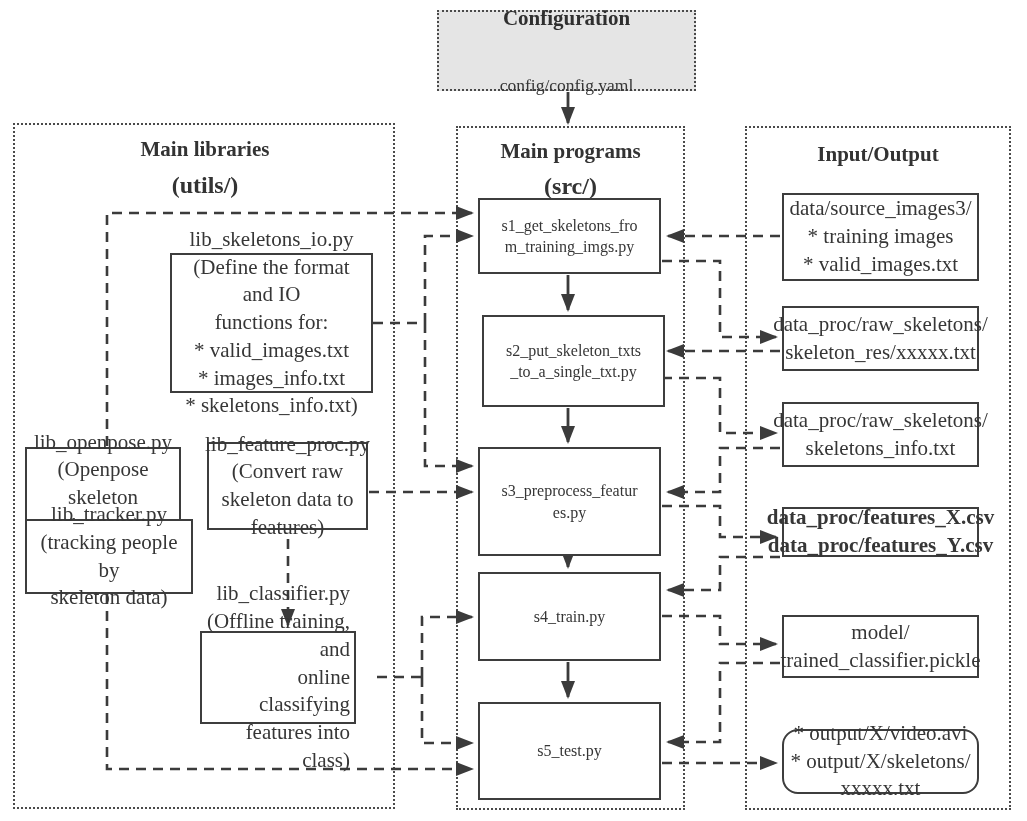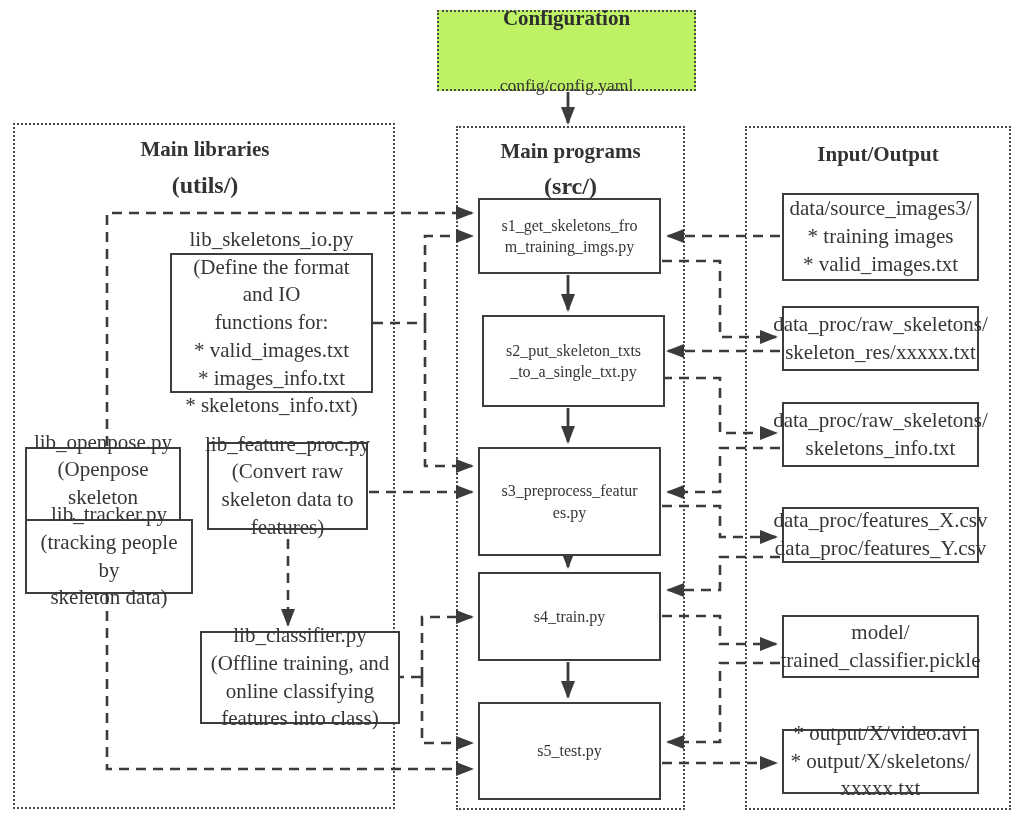--- a/index.html
+++ b/index.html
@@ -5,21 +5,21 @@
   html,body{margin:0;padding:0;background:#fff;}
   #canvas{position:relative;width:1027px;height:821px;background:#fff;overflow:hidden;
           font-family:"Liberation Serif","DejaVu Serif",serif;color:#363636;}
   .container{position:absolute;border:2px dotted #4a4a4a;background:transparent;z-index:1;box-sizing:border-box;}
   .section-title{position:absolute;z-index:3;text-align:center;font-weight:bold;font-size:21px;color:#333;white-space:pre-line;}
   .section-sub{position:absolute;z-index:3;text-align:center;font-weight:bold;font-size:24px;color:#333;}
   .box{position:absolute;z-index:3;box-sizing:border-box;border:2px solid #3d3d3d;background:#fff;
        display:flex;align-items:center;justify-content:center;text-align:center;
        font-size:21px;line-height:1.32;white-space:pre-line;padding:2px 4px;color:#363636;}
   .prog{font-size:16px;}
-  #config-box{position:absolute;z-index:3;box-sizing:border-box;border:2px dotted #4a4a4a;background:#bef264;
+  #config-box{position:absolute;z-index:3;box-sizing:border-box;border:2px dotted #4a4a4a;background:#e5e5e5;
        display:flex;flex-direction:column;align-items:center;justify-content:center;gap:7px;}
   #config-title{font-weight:bold;font-size:21px;color:#2f2f2f;}
   #config-sub{font-size:17.5px;color:#363636;margin-top:37px;}
   svg.wires{position:absolute;left:0;top:0;z-index:2;pointer-events:none;}
   svg .solid{stroke:#3b3b3b;stroke-width:2.8;fill:none;}
   svg .dash{stroke:#3b3b3b;stroke-width:2.6;fill:none;stroke-dasharray:10 7;}
 </style>
 </head>
 <body>
 
@@ -85,42 +85,42 @@
   <div class="box" style="left:25px;top:447px;width:156px;height:74px;">lib_openpose.py
 (Openpose skeleton
 detector)</div>
   <div class="box" style="left:25px;top:519px;width:168px;height:75px;">lib_tracker.py
 (tracking people by
 skeleton data)</div>
   <div class="box" style="left:207px;top:442px;width:161px;height:88px;">lib_feature_proc.py
 (Convert raw
 skeleton data to
 features)</div>
-  <div class="box" style="left:200px;top:631px;width:200px;height:93px;">lib_classifier.py
+  <div class="box" style="left:200px;top:631px;width:156px;height:93px;text-align:right;">lib_classifier.py
 (Offline training, and
 online classifying
 features into class)</div>
 
   <div class="box prog" style="left:478px;top:198px;width:183px;height:76px;">s1_get_skeletons_fro
 m_training_imgs.py</div>
   <div class="box prog" style="left:482px;top:315px;width:183px;height:92px;">s2_put_skeleton_txts
 _to_a_single_txt.py</div>
   <div class="box prog" style="left:478px;top:447px;width:183px;height:109px;">s3_preprocess_featur
 es.py</div>
   <div class="box prog" style="left:478px;top:572px;width:183px;height:89px;">s4_train.py</div>
   <div class="box prog" style="left:478px;top:702px;width:183px;height:98px;">s5_test.py</div>
 
   <div class="box" style="left:782px;top:193px;width:197px;height:88px;">data/source_images3/
 * training images
 * valid_images.txt</div>
   <div class="box" style="left:782px;top:306px;width:197px;height:65px;">data_proc/raw_skeletons/
 skeleton_res/xxxxx.txt</div>
   <div class="box" style="left:782px;top:402px;width:197px;height:65px;">data_proc/raw_skeletons/
 skeletons_info.txt</div>
-  <div class="box" style="left:782px;top:507px;width:197px;height:56px;">data_proc/features_X.csv
+  <div class="box" style="left:782px;top:507px;width:197px;height:50px;font-weight:bold;">data_proc/features_X.csv
 data_proc/features_Y.csv</div>
   <div class="box" style="left:782px;top:615px;width:197px;height:63px;">model/
 trained_classifier.pickle</div>
-  <div class="box" style="left:782px;top:729px;width:197px;height:65px;">* output/X/video.avi
+  <div class="box" style="left:782px;top:729px;width:197px;height:65px;border-radius:16px;">* output/X/video.avi
 * output/X/skeletons/
 xxxxx.txt</div>
 
 </div>
 
 </body></html>

